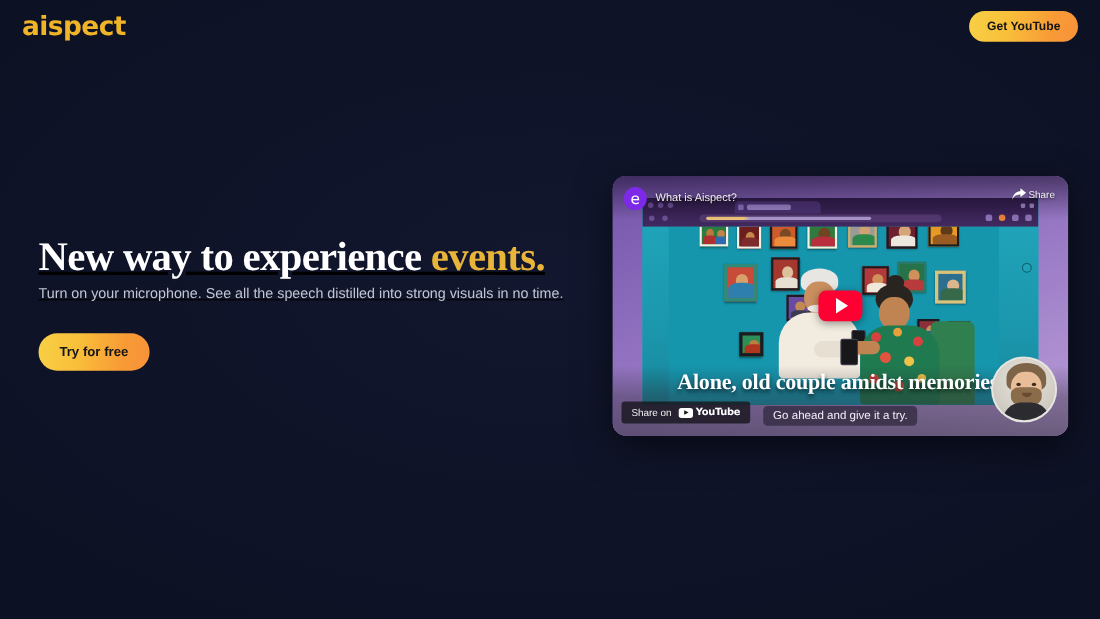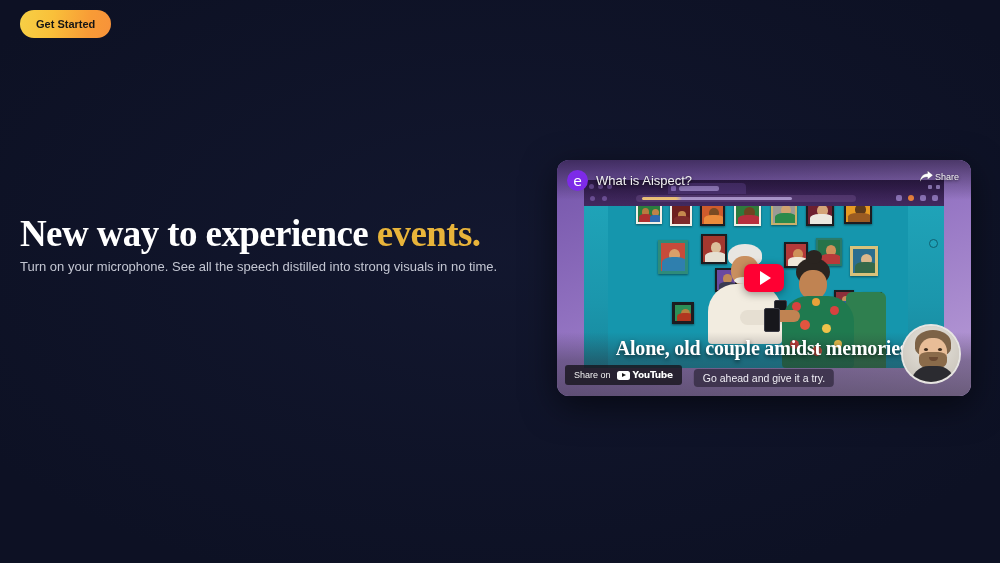--- a/index.html
+++ b/index.html
@@ -61,24 +61,25 @@
   }
 
   .btn-get-started {
     font-size: 11px;
     padding: 8px 16px;
   }
 
   
   .hero {
     position: absolute;
-    left: 20px;
+    left: 35px;
     top: 214px;
     width: 470px;
     z-index: 4;
+    text-decoration: underline;
   }
 
   .hero-title {
     font-family: "Liberation Serif", "DejaVu Serif", serif;
     font-weight: 700;
     font-size: 37px;
     line-height: 1.08;
     letter-spacing: -0.6px;
     color: #ffffff;
     white-space: nowrap;
@@ -145,21 +146,21 @@
     font-size: 14px;
     font-weight: 400;
     display: flex;
     align-items: center;
     justify-content: center;
     line-height: 1;
     flex: none;
     cursor: pointer;
   }
   .yt-title {
-    font-size: 13px;
+    font-size: 10px;
     color: #f1f1f1;
     font-weight: 400;
     text-shadow: 0 1px 3px rgba(0,0,0,.7);
     cursor: pointer;
     white-space: nowrap;
   }
   .yt-share {
     display: flex;
     align-items: center;
     gap: 1px;
@@ -387,26 +388,28 @@
     background:#1fa3b8;
     z-index: 12;
   }
 </style>
 </head>
 <body>
 
 <div class="page-noise"></div>
 
 <header class="site-header">
-  <button class="btn-pill btn-get-started">Get Started</button>
+  <div class="brand">aispect</div>
+  <button class="btn-pill btn-get-started">Get YouTube</button>
 </header>
 
 <section class="hero">
   <h1 class="hero-title"><span>New way to experience </span><span class="accent">events.</span></h1>
   <p class="hero-sub">Turn on your microphone. See all the speech distilled into strong visuals in no time.</p>
+  <button class="btn-pill btn-try">Try for free</button>
 </section>
 
 <div class="video-card">
   <div class="card-backdrop"></div>
 
   <div class="rec-screen">
 
     <div class="browser-chrome">
       <div class="bc-left-dots">
           <i></i>

